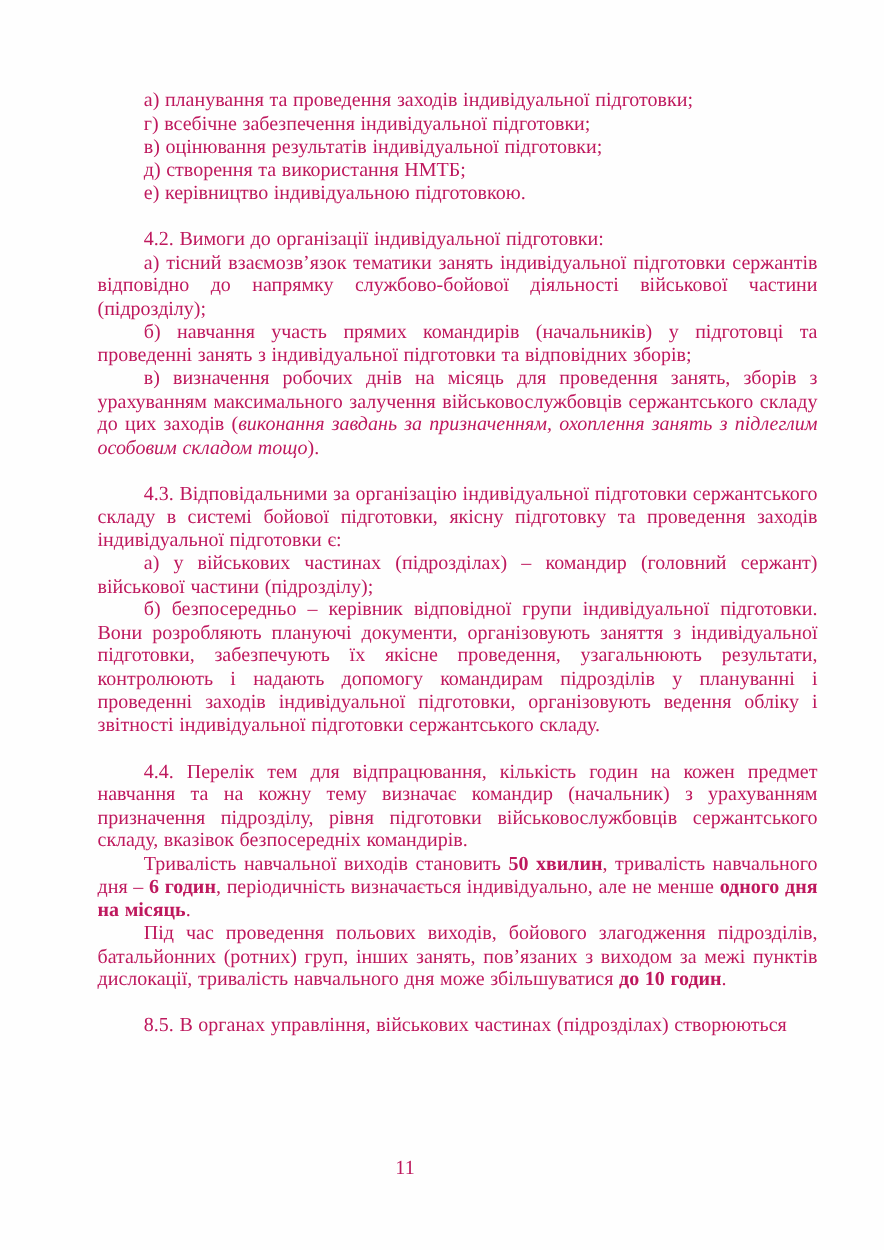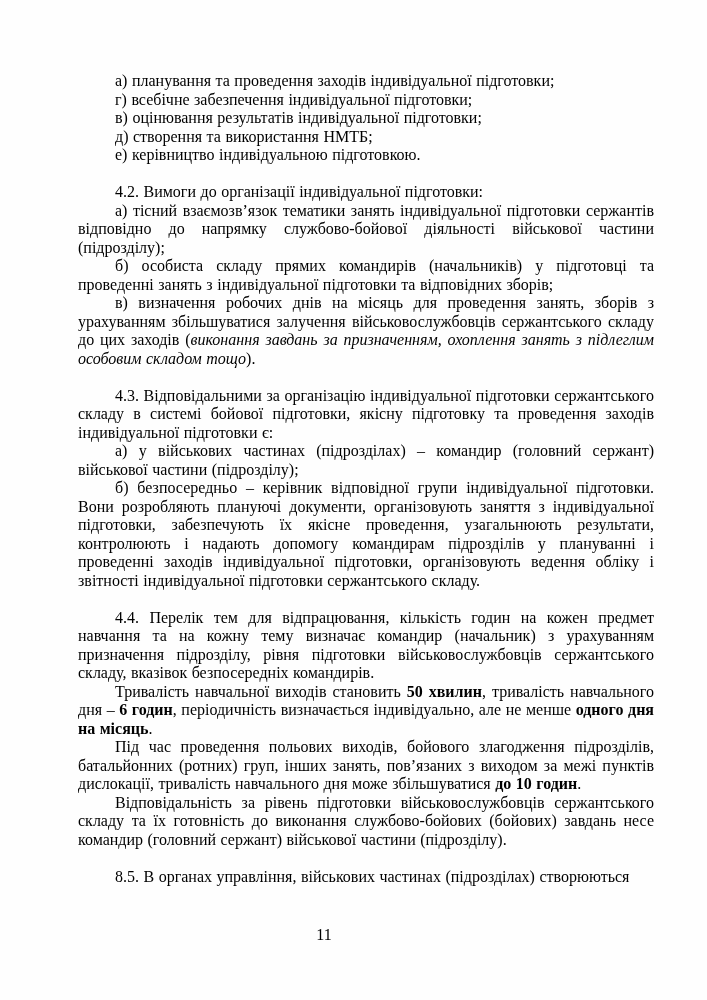--- a/index.html
+++ b/index.html
@@ -7,21 +7,21 @@
     padding: 0;
     background: #ffffff;
   }
   .page {
     position: relative;
     width: 707px;
     height: 1000px;
     background: #fefefe;
     overflow: hidden;
     font-family: "Liberation Serif", serif;
-    color: #000000;
+    color: #be185d;
   }
   .content {
     position: absolute;
     left: 78px;
     top: 72px;
     width: 576px;
   }
   .para {
     margin: 0;
     font-size: 16px;
@@ -50,25 +50,24 @@
 
 <div class="page">
   <div class="content">
       <p class="para"><span>а) планування та проведення заходів індивідуальної підготовки;</span></p>
       <p class="para"><span>г) всебічне забезпечення індивідуальної підготовки;</span></p>
       <p class="para"><span>в) оцінювання результатів індивідуальної підготовки;</span></p>
       <p class="para"><span>д) створення та використання НМТБ;</span></p>
       <p class="para"><span>е) керівництво індивідуальною підготовкою.</span></p>
       <p class="para space-before"><span>4.2. Вимоги до організації індивідуальної підготовки:</span></p>
       <p class="para"><span>а) тісний взаємозв’язок тематики занять індивідуальної підготовки сержантів відповідно до напрямку службово-бойової діяльності військової частини (підрозділу);</span></p>
-      <p class="para"><span>б) особиста складу прямих командирів (начальників) у підготовці та проведенні занять з індивідуальної підготовки та відповідних зборів;</span></p>
-      <p class="para"><span>в) визначення робочих днів на місяць для проведення занять, зборів з урахуванням збільшуватися залучення військовослужбовців сержантського складу до цих заходів (</span><span class="run-italic">виконання завдань за призначенням, охоплення занять з підлеглим особовим складом тощо</span><span>).</span></p>
+      <p class="para"><span>б) навчання участь прямих командирів (начальників) у підготовці та проведенні занять з індивідуальної підготовки та відповідних зборів;</span></p>
+      <p class="para"><span>в) визначення робочих днів на місяць для проведення занять, зборів з урахуванням максимального залучення військовослужбовців сержантського складу до цих заходів (</span><span class="run-italic">виконання завдань за призначенням, охоплення занять з підлеглим особовим складом тощо</span><span>).</span></p>
       <p class="para space-before"><span>4.3. Відповідальними за організацію індивідуальної підготовки сержантського складу в системі бойової підготовки, якісну підготовку та проведення заходів індивідуальної підготовки є:</span></p>
       <p class="para"><span>а) у військових частинах (підрозділах) – командир (головний сержант) військової частини (підрозділу);</span></p>
       <p class="para"><span>б) безпосередньо – керівник відповідної групи індивідуальної підготовки. Вони розробляють плануючі документи, організовують заняття з індивідуальної підготовки, забезпечують їх якісне проведення, узагальнюють результати, контролюють і надають допомогу командирам підрозділів у плануванні і проведенні заходів індивідуальної підготовки, організовують ведення обліку і звітності індивідуальної підготовки сержантського складу.</span></p>
       <p class="para space-before"><span>4.4. Перелік тем для відпрацювання, кількість годин на кожен предмет навчання та на кожну тему визначає командир (начальник) з урахуванням призначення підрозділу, рівня підготовки військовослужбовців сержантського складу, вказівок безпосередніх командирів.</span></p>
       <p class="para"><span>Тривалість навчальної виходів становить </span><span class="run-bold">50 хвилин</span><span>, тривалість навчального дня – </span><span class="run-bold">6 годин</span><span>, періодичність визначається індивідуально, але не менше </span><span class="run-bold">одного дня на місяць</span><span>.</span></p>
       <p class="para"><span>Під час проведення польових виходів, бойового злагодження підрозділів, батальйонних (ротних) груп, інших занять, пов’язаних з виходом за межі пунктів дислокації, тривалість навчального дня може збільшуватися </span><span class="run-bold">до 10 годин</span><span>.</span></p>
-      <p class="para"><span>Відповідальність за рівень підготовки військовослужбовців сержантського складу та їх готовність до виконання службово-бойових (бойових) завдань несе командир (головний сержант) військової частини (підрозділу).</span></p>
       <p class="para space-before"><span>8.5. В органах управління, військових частинах (підрозділах) створюються</span></p>
     </div>
   <div class="page-number">11</div>
 </div>
 
 </body></html>

